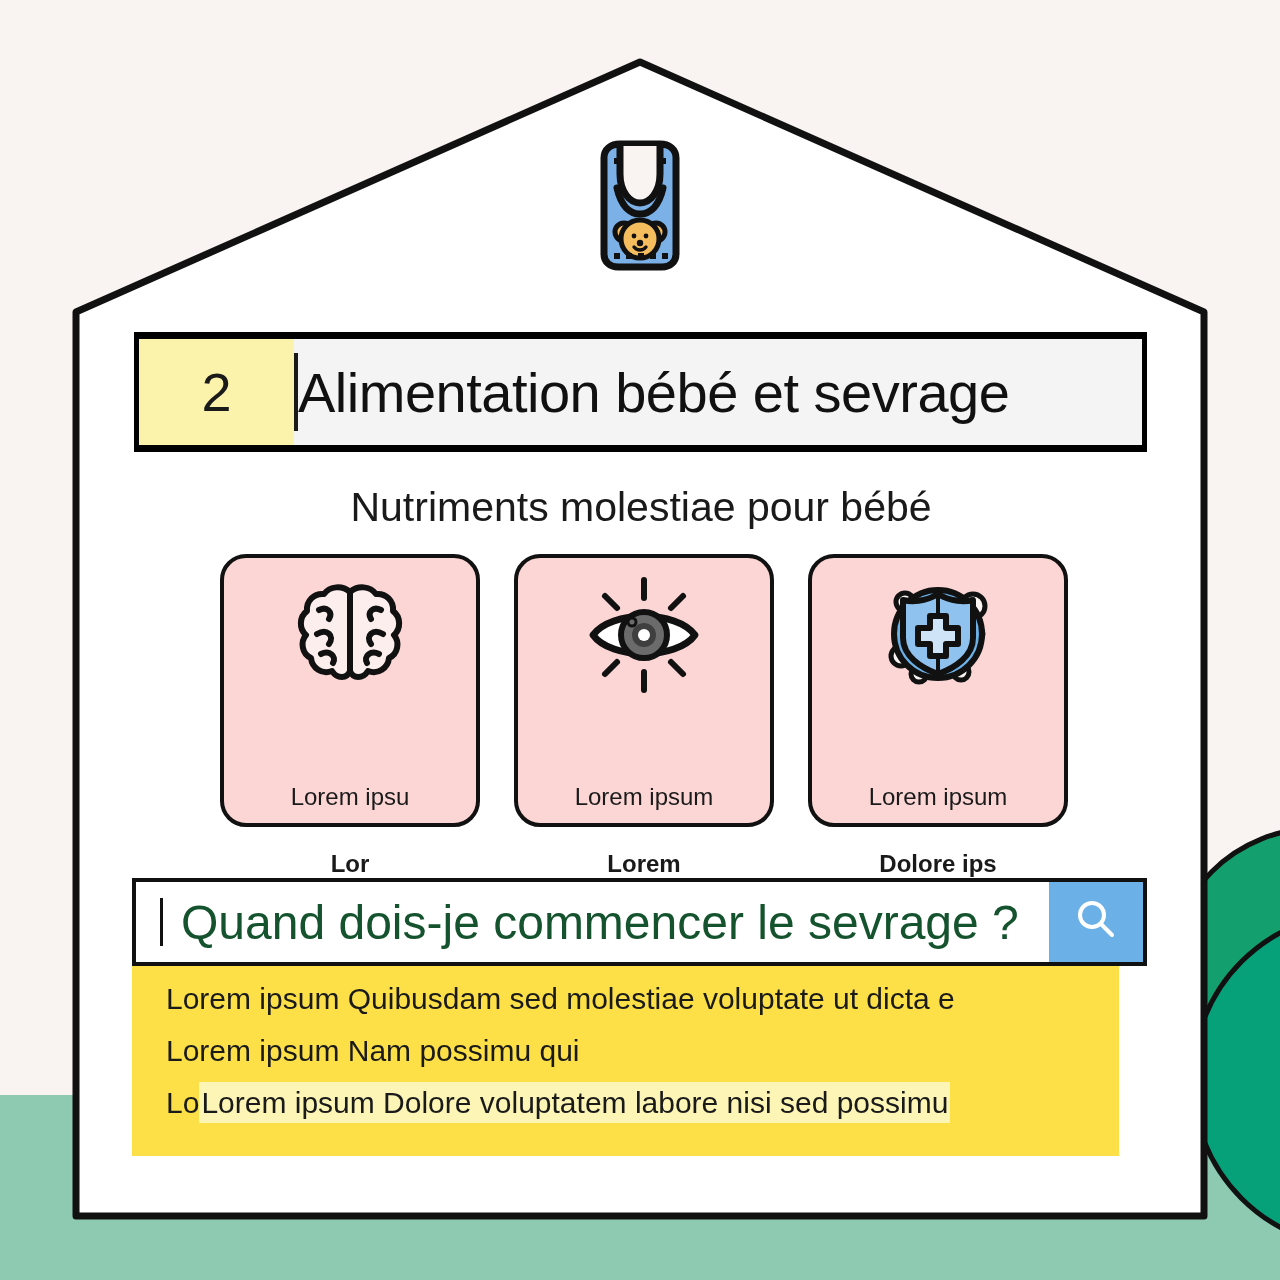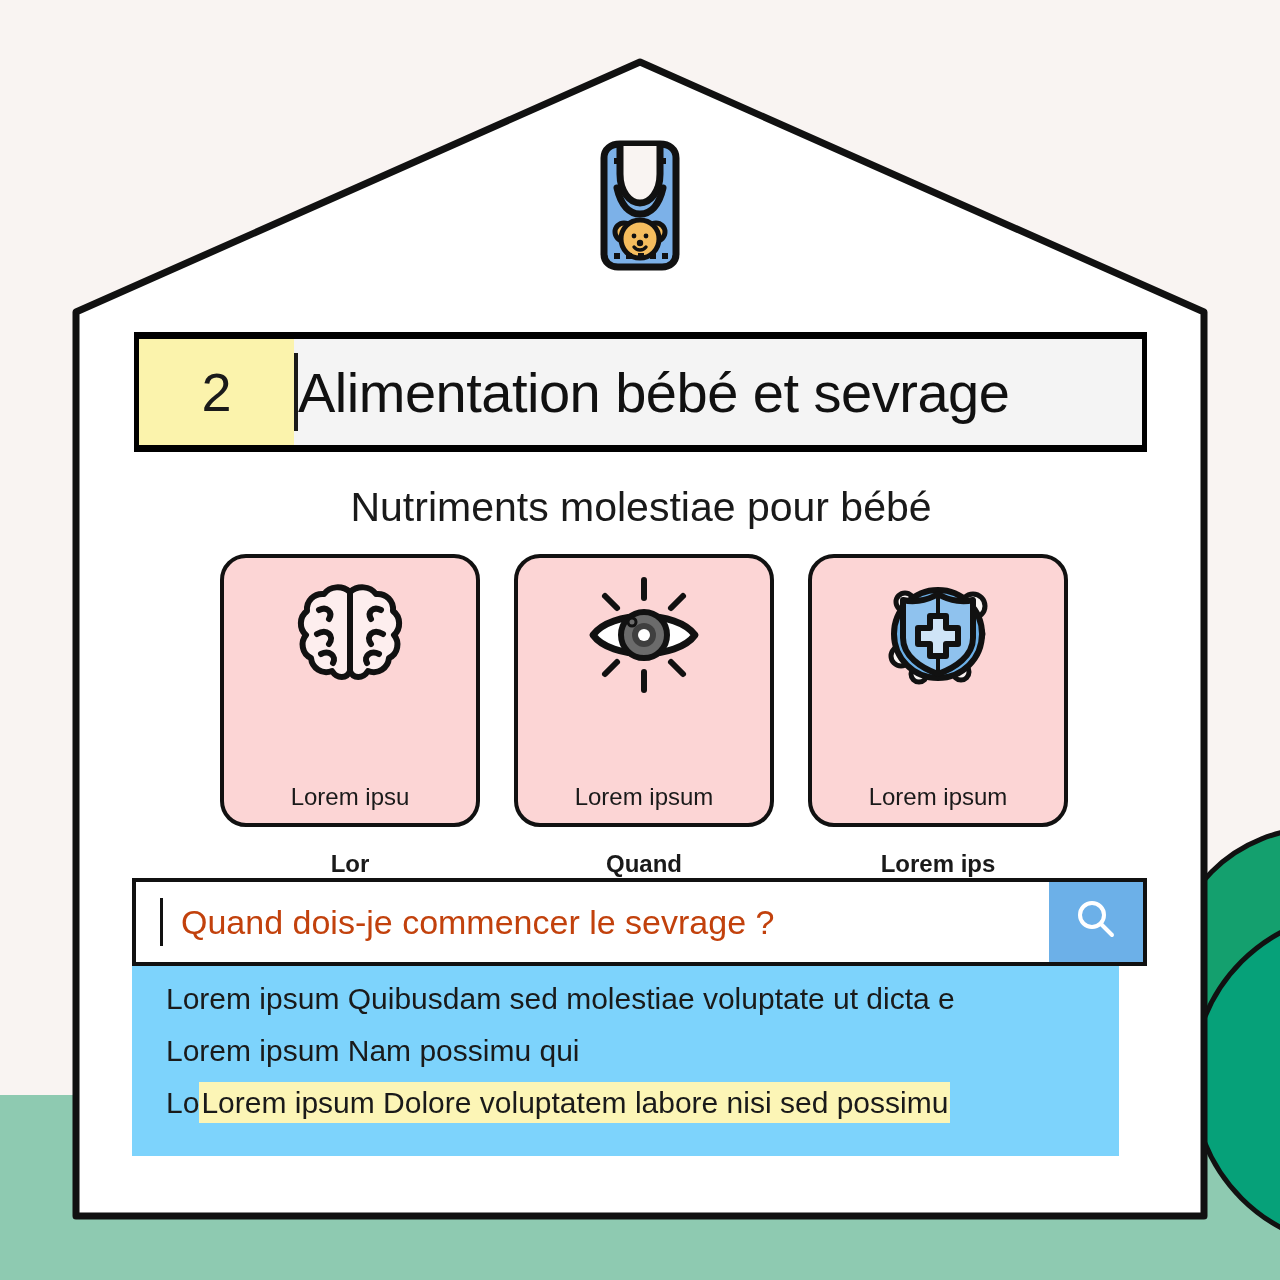--- a/index.html
+++ b/index.html
@@ -98,34 +98,34 @@
     width:1015px; height:88px;
     border:4px solid #111;
     background:#fff;
     display:flex; align-items:stretch;
   }
   .search-caret {
     width:3px; background:#111; margin:16px 0 16px 24px; flex:0 0 3px;
   }
   .search-text {
     flex:1 1 auto; display:flex; align-items:center;
-    padding-left:18px; font-size:34px; color:#c2410c; white-space:nowrap;
+    padding-left:18px; font-size:48px; color:#14532d; white-space:nowrap;
   }
   .search-btn {
     width:94px; flex:0 0 94px;
     background:#6cb0e8;
     display:flex; align-items:center; justify-content:center;
     cursor:pointer;
   }
 
   
   .results {
     position:absolute; left:56px; top:654px;
     width:987px; height:190px;
-    background:#7dd3fc;
+    background:#fde047;
     padding:18px 0 0 34px;
   }
   .result-item {
     font-size:30px; color:#1a1a1a; line-height:1.0; margin-bottom:22px;
     white-space:nowrap;
   }
   .result-item:last-child { margin-bottom:0; }
   .hl { background:#fcf5b6; padding:4px 2px; }
 
   
@@ -216,21 +216,21 @@
             </g>
             <path d="M12 63 C30 38 96 38 114 63 C96 88 30 88 12 63 Z" fill="#ffffff" stroke="#111" stroke-width="7" stroke-linejoin="round"></path>
             <circle cx="63" cy="63" r="23" fill="#6b6b6b" stroke="#111" stroke-width="6"></circle>
             <circle cx="63" cy="63" r="12" fill="#3f3f3f"></circle>
             <circle cx="63" cy="63" r="6" fill="#ffffff"></circle>
             <circle cx="51" cy="50" r="4" fill="#6b6b6b" stroke="#111" stroke-width="3"></circle>
           </svg>
         </div>
         <div class="card-rule"></div>
         <div class="card-l1">Lorem ipsum</div>
-        <div class="card-l2">Quand</div>
+        <div class="card-l2">Lorem</div>
       </div>
 
       <div class="card">
         <div class="card-icon">
           <svg width="126" height="126" viewBox="0 0 126 126">
             <circle cx="30" cy="30" r="9" fill="#f9f4f2" stroke="#111" stroke-width="5"></circle>
             <circle cx="98" cy="34" r="12" fill="#f9f4f2" stroke="#111" stroke-width="5"></circle>
             <circle cx="100" cy="62" r="8" fill="#f9f4f2" stroke="#111" stroke-width="5"></circle>
             <circle cx="26" cy="84" r="10" fill="#f9f4f2" stroke="#111" stroke-width="5"></circle>
             <circle cx="44" cy="102" r="8" fill="#f9f4f2" stroke="#111" stroke-width="5"></circle>
@@ -238,21 +238,21 @@
             <circle cx="22" cy="50" r="3.5" fill="#111"></circle>
             <circle cx="63" cy="62" r="44" fill="#6cb0e8" stroke="#111" stroke-width="6"></circle>
             <path d="M63 22 C76 30 90 30 98 28 L98 66 C98 84 80 96 63 102
                      C46 96 28 84 28 66 L28 28 C36 30 50 30 63 22 Z" fill="#8fc2ee" stroke="#111" stroke-width="6" stroke-linejoin="round"></path>
             <line x1="63" y1="22" x2="63" y2="102" stroke="#111" stroke-width="4"></line>
             <path d="M55 44 L71 44 L71 56 L83 56 L83 72 L71 72 L71 84 L55 84 L55 72 L43 72 L43 56 L55 56 Z" fill="#cfe4f7" stroke="#111" stroke-width="6" stroke-linejoin="round"></path>
           </svg>
         </div>
         <div class="card-rule"></div>
         <div class="card-l1">Lorem ipsum</div>
-        <div class="card-l2">Lorem ips</div>
+        <div class="card-l2">Dolore ips</div>
       </div>
 
     </div>
 
     <div class="search-row">
       <div class="search-caret"></div>
       <div class="search-text" title="Quand dois-je commencer le sevrage ?">Quand dois-je commencer le sevrage ?</div>
       <div class="search-btn">
         <span>
           <svg width="46" height="46" viewBox="0 0 46 46">

